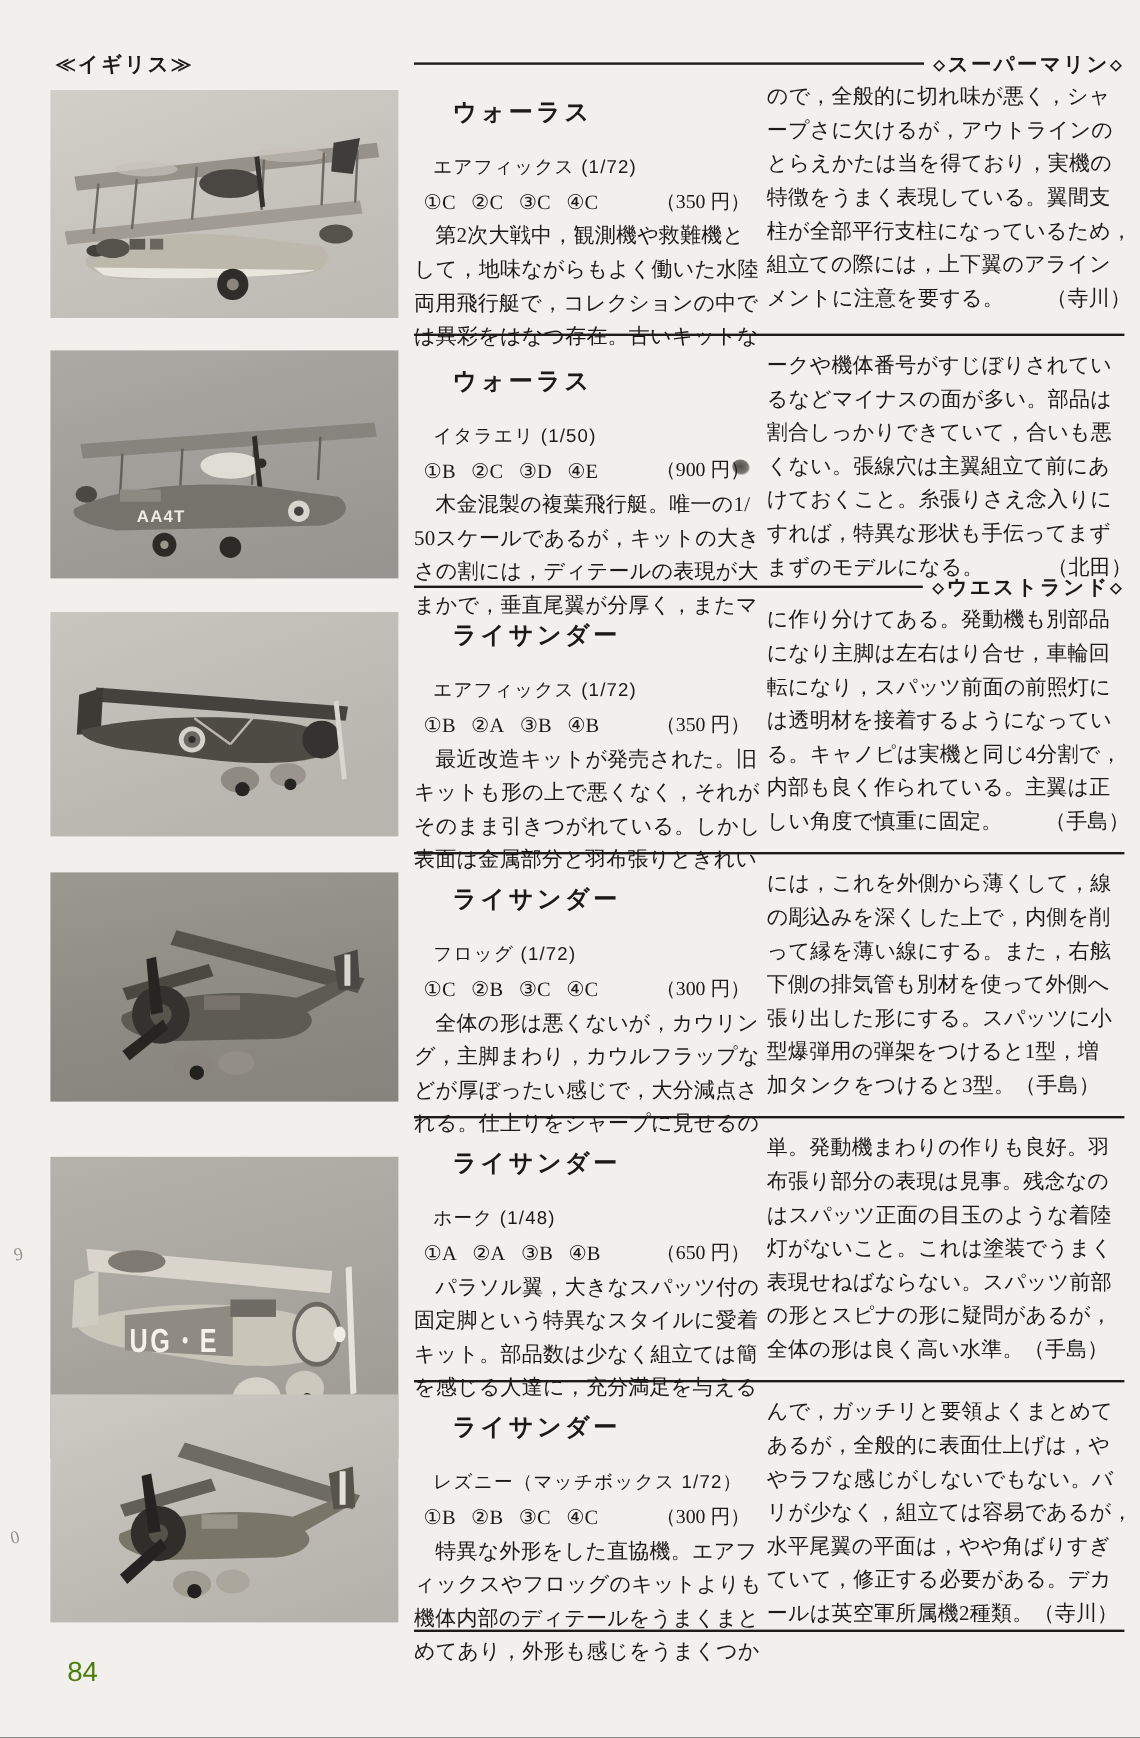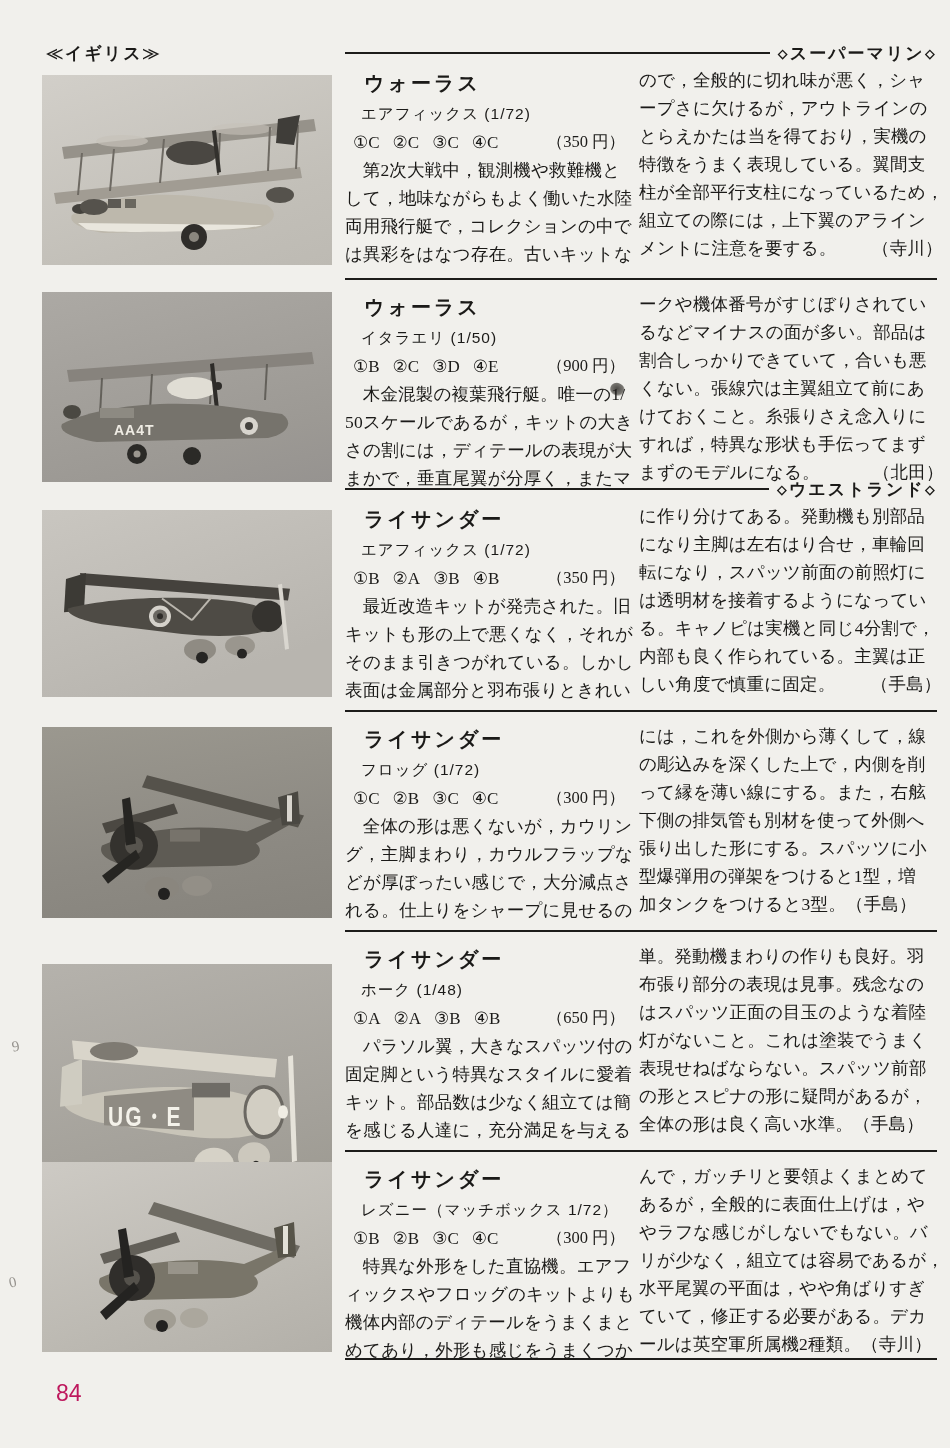--- a/index.html
+++ b/index.html
@@ -2,21 +2,21 @@
 <html><head>
 <meta charset="utf-8">
 <style>
   html,body{margin:0;padding:0;background:#4a4a4a;}
   .page{position:relative;width:950px;height:1448px;background:#f1f0ec;
         font-family:"Liberation Serif",serif;color:#1b1a18;overflow:hidden;}
   .region-label{position:absolute;left:46px;top:42px;
         font-family:"Liberation Sans",sans-serif;font-weight:bold;
         font-size:17px;letter-spacing:2px;}
   .page-number{position:absolute;left:56px;top:1380px;font-size:23px;
-        font-family:"Liberation Sans",sans-serif;color:#be185d;}
+        font-family:"Liberation Sans",sans-serif;color:#4d7c0f;}
   .margin-mark{position:absolute;color:#96938e;font-size:15px;
         font-family:"Liberation Serif",serif;transform:rotate(-12deg);}
 
   
   .photo{position:absolute;left:42px;width:290px;margin:0;overflow:hidden;}
   .photo svg{display:block;width:100%;height:100%;}
   .bg1{background:linear-gradient(160deg,#d2cfc9,#c2bfb8 70%,#bdbab3);}
   .bg2{background:linear-gradient(165deg,#aca9a4,#9c9994 75%,#969390);}
   .bg3{background:linear-gradient(160deg,#c9c6c0,#b8b5af 80%);}
   .bg4{background:linear-gradient(170deg,#9b988f,#8d8a83 60%,#86837c);}
@@ -29,22 +29,22 @@
   .maker-divider .line{flex:1;height:2px;background:#1d1c1a;}
   .maker-divider .lbl{font-family:Liberation Mono, monospace;font-weight:bold;
         font-size:17px;letter-spacing:2px;white-space:nowrap;}
   .rule{position:absolute;left:345px;width:592px;height:2px;background:#1d1c1a;}
 
   .review{position:absolute;left:345px;width:592px;display:flex;gap:14px;}
   .col-l{width:280px;}
   .col-r{width:298px;}
   .tline{height:28px;line-height:28px;font-size:17.5px;letter-spacing:0.2px;
         white-space:nowrap;}
-  .kit-title{margin:3px;padding-left:16px;height:28px;line-height:28px;
-        font-family:Liberation Serif, serif;font-size:20px;font-weight:bold;
+  .kit-title{margin:16px;padding-left:16px;height:28px;line-height:28px;
+        font-family:Liberation Mono, monospace;font-size:20px;font-weight:bold;
         letter-spacing:3px;}
   .kit-maker{padding-left:16px;height:28px;line-height:28px;
         font-family:"Liberation Sans",sans-serif;font-size:15.5px;letter-spacing:1px;}
   .ratings{display:flex;align-items:center;height:28px;padding-left:8px;
         font-weight:normal;font-size:17px;}
   .ratings .rt{margin-right:13px;}
   .ratings .price{margin-left:auto;font-size:16.5px;white-space:nowrap;}
 
   .ink-smudge{position:absolute;left:610px;top:383px;width:15px;height:13px;
         background:radial-gradient(ellipse at 45% 45%,#4e4c48 0%,#7a7873 55%,rgba(122,120,115,0) 75%);

